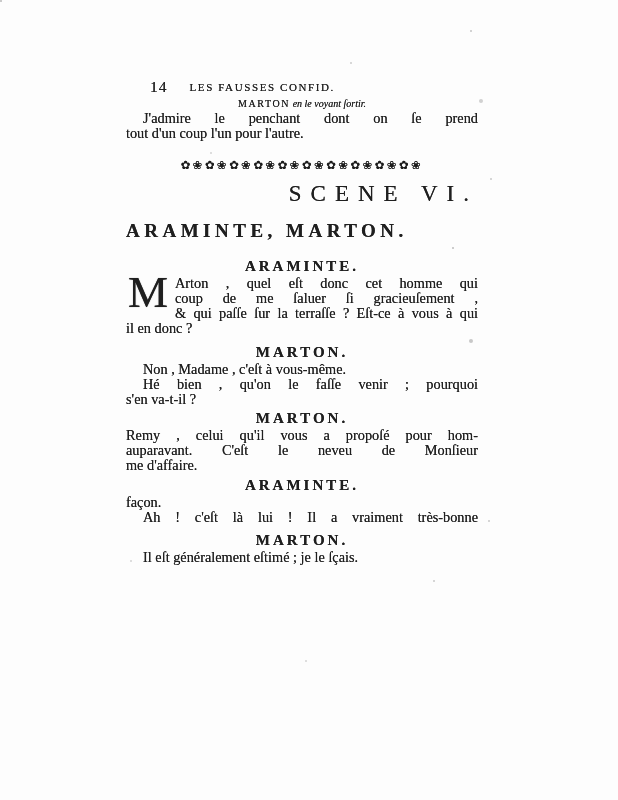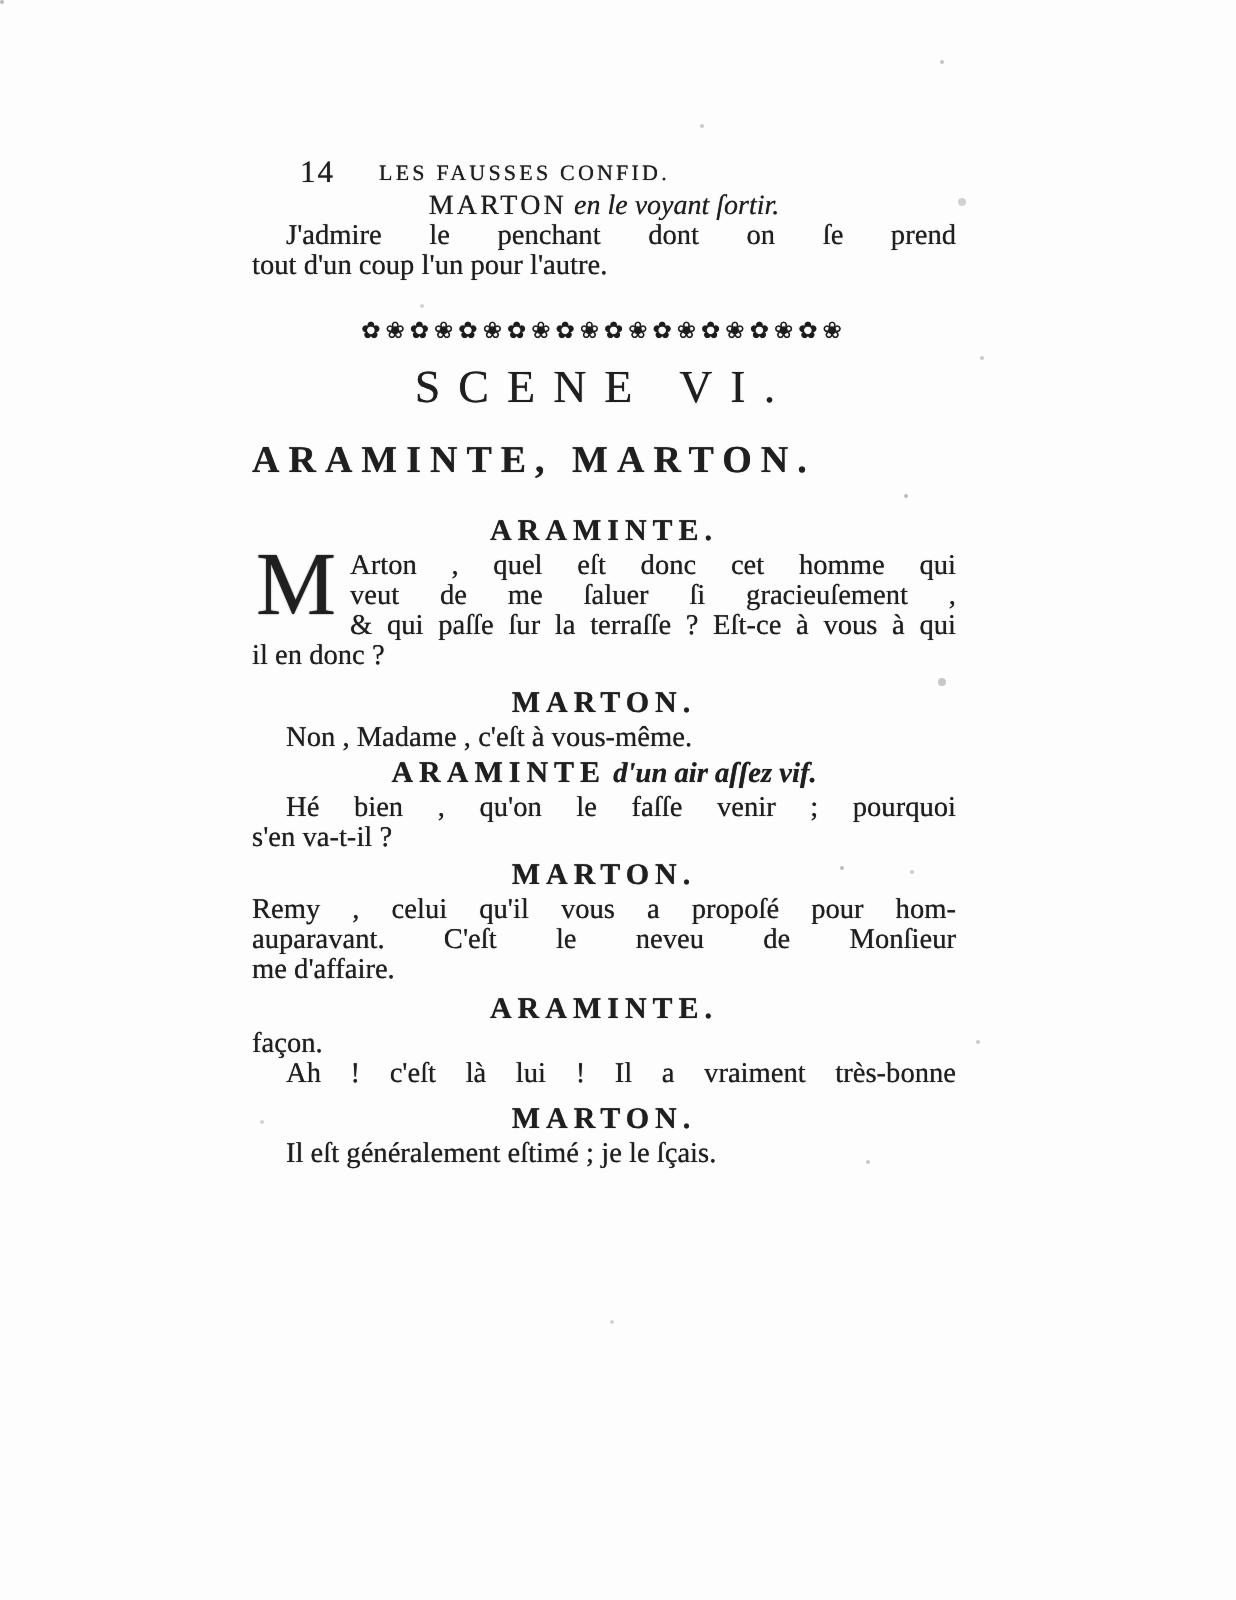--- a/index.html
+++ b/index.html
@@ -12,35 +12,35 @@
   .page{position:absolute;inset:0;}
   .column{
     position:absolute;left:126px;top:78px;width:352px;
     text-shadow:0 0 .4px rgba(25,25,25,.85);
   }
   
   .header-row{display:flex;align-items:center;margin-left:24px;height:18px;line-height:18px;}
   .page-number{font-size:15.5px;letter-spacing:1px;}
   .running-title{font-size:11px;letter-spacing:1.6px;margin-left:22px;font-weight:500;}
   
-  .prologue-heading{text-align:center;height:15px;line-height:15px;font-size:14px;}
+  .prologue-heading{text-align:center;height:15px;line-height:15px;font-size:10px;}
   .prologue-heading .sp-name{letter-spacing:1.6px;}
   .prologue-heading .sp-dir{font-style:italic;}
   .line{height:15px;line-height:15px;font-size:14.3px;white-space:nowrap;}
   .line.j{white-space:normal;text-align:justify;text-align-last:justify;}
   .line.ind{text-indent:17px;}
   
   .ornament{
     margin-top:17px;height:14px;line-height:14px;text-align:center;
     font-family:"DejaVu Sans",sans-serif;font-size:11.5px;letter-spacing:2.5px;
     color:#1c1c1c;overflow:hidden;
   }
   
   .scene-heading{
-    margin-top:9px;height:25px;line-height:25px;text-align:center;
+    margin-top:9px;height:25px;line-height:25px;text-align:right;
     font-size:23px;letter-spacing:9px;font-weight:500;white-space:nowrap;
   }
   .scene-characters{
     margin-top:14px;height:22px;line-height:22px;text-align:left;
     font-size:19px;letter-spacing:4.5px;font-weight:700;white-space:nowrap;
   }
   
   .speaker{
     height:16px;line-height:16px;text-align:center;
     font-size:15px;letter-spacing:3px;font-weight:700;margin:8px 0 2px 0;white-space:nowrap;
@@ -98,33 +98,32 @@
     <div class="scene-heading">SCENE VI.</div>
 
     <div class="scene-characters">ARAMINTE, MARTON.</div>
 
     <div id="dialogue">
         <article class="speech">
           <div class="speaker"><span>ARAMINTE.</span></div>
           <div class="speech-body">
             <span class="dropcap">M</span>
             <div class="line j">Arton , quel eſt donc cet homme qui</div>
-            <div class="line j">veut de me ſaluer ſi gracieuſement ,</div>
+            <div class="line j">coup de me ſaluer ſi gracieuſement ,</div>
             <div class="line j">&amp; qui paſſe ſur la terraſſe ? Eſt-ce à vous à qui</div>
             <div class="line">il en donc ?</div>
           </div>
         </article>
         <article class="speech">
           <div class="speaker"><span>MARTON.</span></div>
           <div class="speech-body">
             <div class="line ind">Non , Madame , c'eſt à vous-même.</div>
           </div>
         </article>
         <article class="speech">
-          <div class="speaker"><span>ARAMINTE</span><span class="sp-dir"> d'un air aſſez vif.</span></div>
           <div class="speech-body">
             <div class="line j ind">Hé bien , qu'on le faſſe venir ; pourquoi</div>
             <div class="line">s'en va-t-il ?</div>
           </div>
         </article>
         <article class="speech">
           <div class="speaker"><span>MARTON.</span></div>
           <div class="speech-body">
             <div class="line j">Remy , celui qu'il vous a propoſé pour hom-</div>
             <div class="line j">auparavant. C'eſt le neveu de Monſieur</div>

